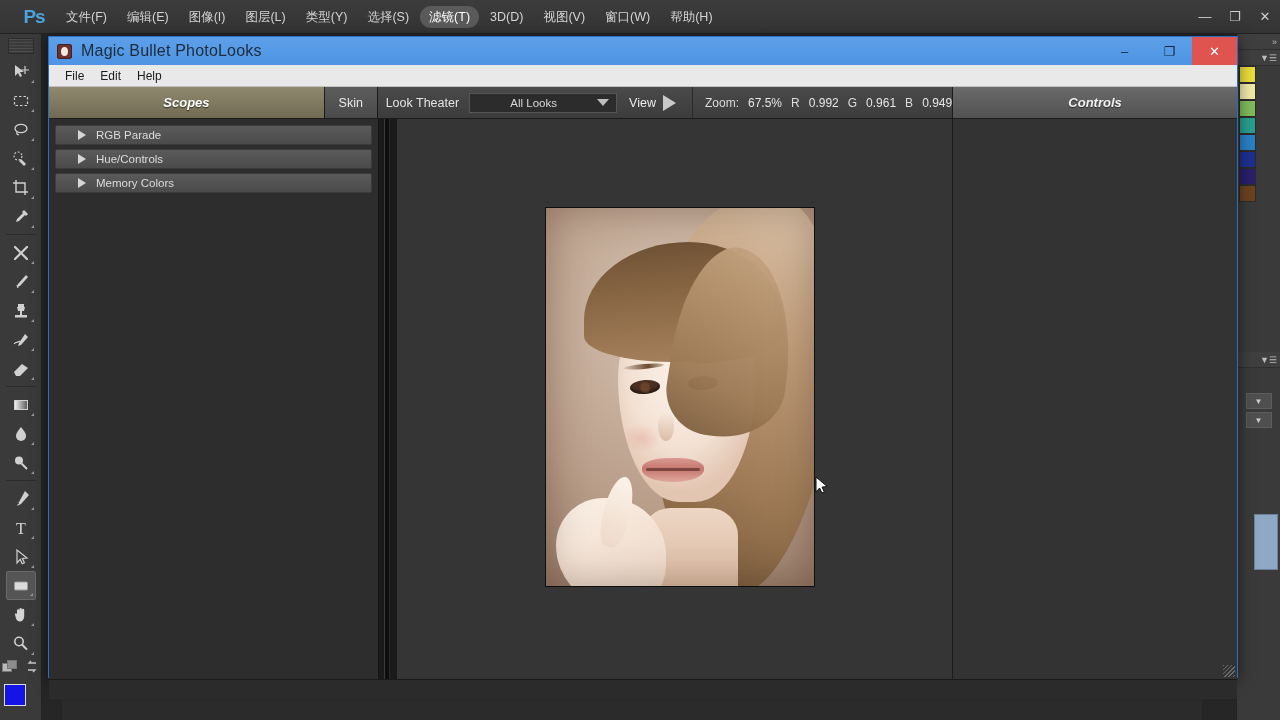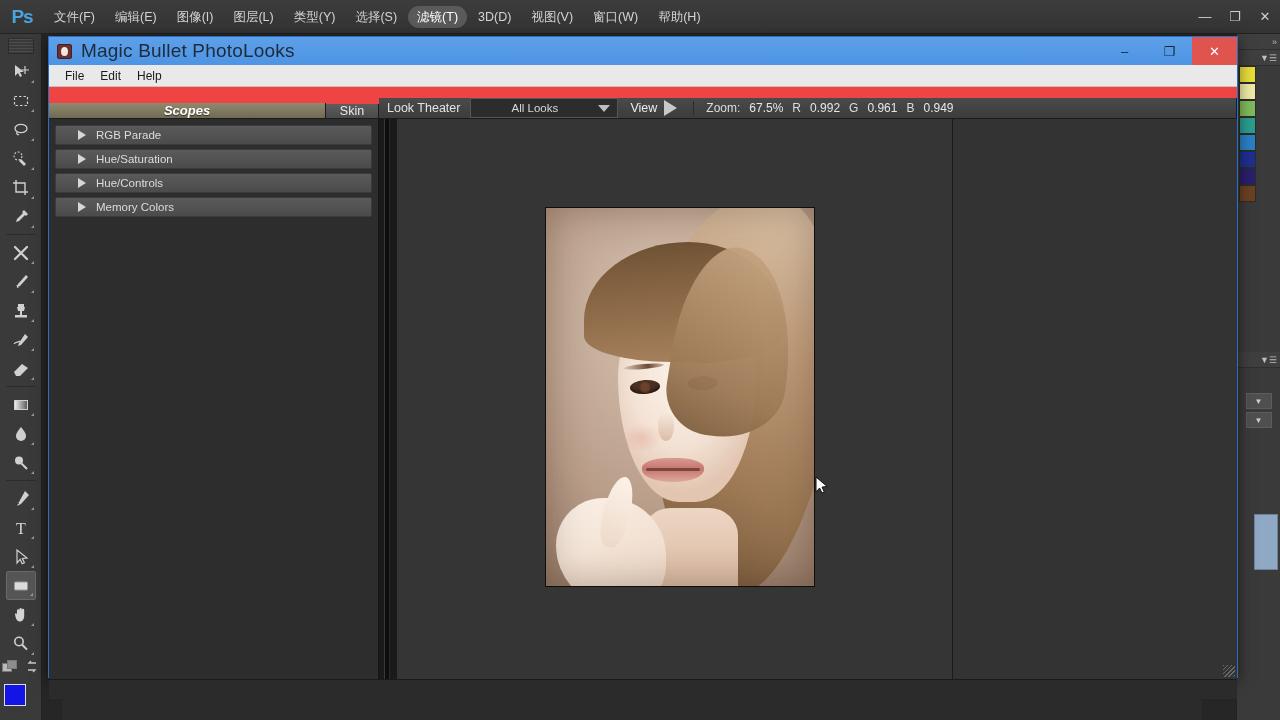--- a/index.html
+++ b/index.html
@@ -10,21 +10,21 @@
     font-family: "Liberation Sans", sans-serif;
     -webkit-font-smoothing: antialiased;
   }
   #root { position: relative; width: 1280px; height: 720px; background: #262626; }
 
   
   .ps-menubar {
     position: absolute; left: 0; top: 0; width: 1280px; height: 34px;
     background: linear-gradient(#3c3c3c, #343434);
     border-bottom: 1px solid #222;
-    display: flex; align-items: center;
+    display: flex; align-items: center; padding-left: 12px;
   }
   .ps-logo {
     width: 44px; height: 34px; display: flex; align-items: center; justify-content: center;
     color: #4aa3df; font-weight: bold; font-size: 19px; letter-spacing: -1px;
     font-family: "Liberation Sans", sans-serif;
   }
   .ps-menu-item {
     padding: 3px 9px; margin: 0 1px; color: #d4d4d4; font-size: 12.5px; line-height: 16px;
     white-space: nowrap; border-radius: 1px;
   }
@@ -88,34 +88,34 @@
     background: #2b2b2b; border: 1px solid #2b6fc4;
     box-shadow: 0 3px 14px rgba(0,0,0,.55);
   }
   .mb-titlebar {
     height: 28px; background: linear-gradient(#5ea0e8, #4d94e4);
     display: flex; align-items: center; padding-left: 8px; position: relative;
   }
   .mb-appicon { width: 15px; height: 15px; border-radius: 2px; background: #6d2f2f;
     border: 1px solid #44201f; display: flex; align-items: center; justify-content: center; }
   .mb-appicon .dot { width: 7px; height: 9px; border-radius: 50%; background: #f2eadf; }
-  .mb-title { margin-left: 9px; color: #1d2b3a; font-size: 19px; letter-spacing: .2px; }
+  .mb-title { margin-left: 9px; color: #1d2b3a; font-size: 16px; letter-spacing: .2px; }
   .mb-titlebtns { position: absolute; right: 0; top: 0; height: 28px; display: flex; }
   .mb-tbtn { width: 45px; height: 28px; display: flex; align-items: center; justify-content: center;
     color: #11253b; font-size: 13px; }
   .mb-tbtn.close { background: #e0544f; color: #fff; }
 
   .mb-menubar { height: 22px; background: #e9e9e9; border-bottom: 1px solid #c2c2c2;
     display: flex; align-items: center; padding-left: 8px; }
   .mb-menu-item { color: #1c1c1c; font-size: 12px; padding: 8px 8px; }
 
   .mb-body { position: relative; height: 592px; background: #303030; }
 
   
-  .mb-headrow { display: flex; height: 32px; background: #ef4444; border-bottom: 1px solid #1b1b1b; align-items: flex-end; }
+  .mb-headrow { display: flex; height: 32px; background: #7dd3fc; border-bottom: 1px solid #1b1b1b; }
   .tab-scopes {
     width: 277px; background: linear-gradient(#8f8a6e, #6f6a52);
     border-right: 1px solid #1b1b1b;
     display: flex; align-items: center; justify-content: center;
     color: #fff; font-size: 13px; font-style: italic; font-weight: bold;
     text-shadow: 0 1px 1px rgba(0,0,0,.6);
   }
   .tab-skin {
     width: 53px; background: linear-gradient(#5d5d5d, #4a4a4a);
     border-right: 1px solid #1b1b1b;
@@ -465,32 +465,29 @@
             <span>67.5%</span>
             <span class="k">R</span>
             <span>0.992</span>
             <span class="k">G</span>
             <span>0.961</span>
             <span class="k">B</span>
             <span>0.949</span>
           </div>
         </div>
 
+        <div class="tab-controls">Controls</div>
       </div>
 
       <div class="mb-content">
 
         <div class="panel-scopes">
           <div class="scope-item">
             <span class="tri"></span>
             <span class="lbl">RGB Parade</span>
-          </div>
-          <div class="scope-item">
-            <span class="tri"></span>
-            <span class="lbl">Hue/Saturation</span>
           </div>
           <div class="scope-item">
             <span class="tri"></span>
             <span class="lbl">Hue/Controls</span>
           </div>
           <div class="scope-item">
             <span class="tri"></span>
             <span class="lbl">Memory Colors</span>
           </div>
         </div>

